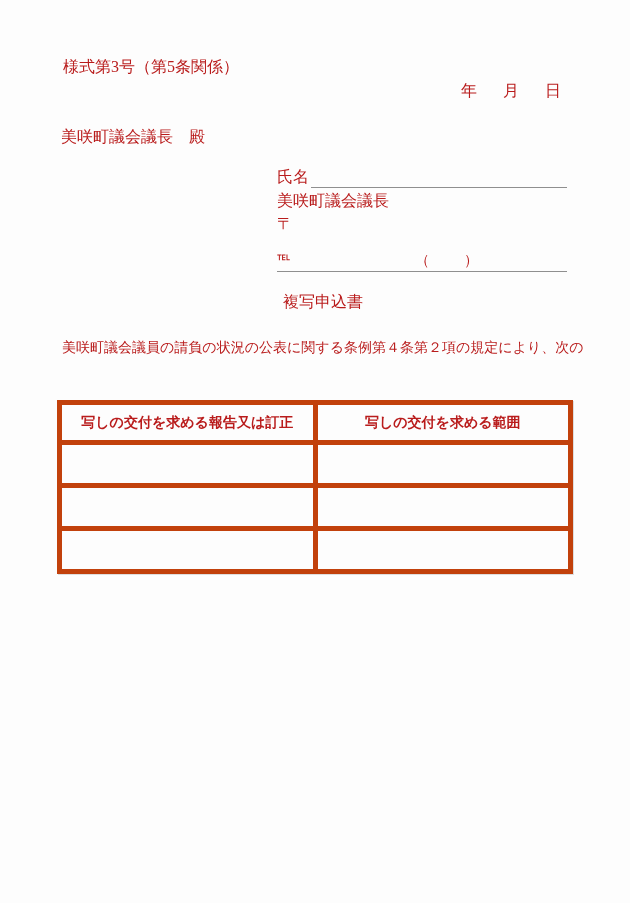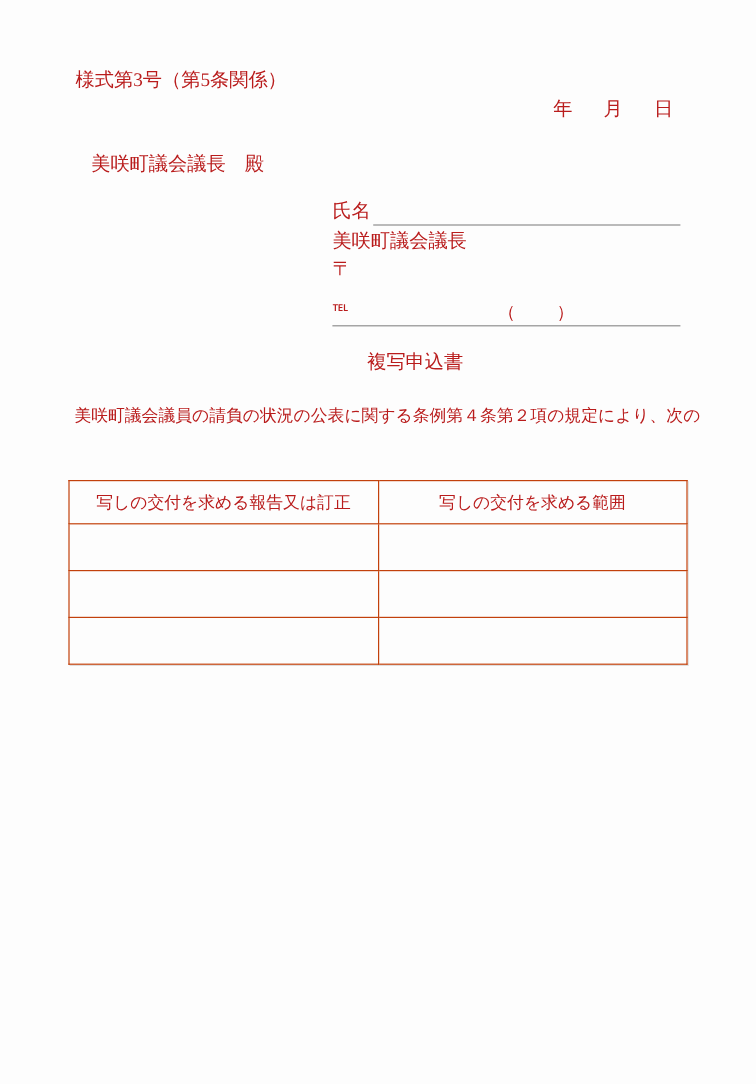--- a/index.html
+++ b/index.html
@@ -15,21 +15,21 @@
     overflow: hidden;
     font-family: "Liberation Serif", "DejaVu Serif", serif;
     color: #b91c1c;
   }
   .abs { position: absolute; white-space: nowrap; }
 
   .form-number   { left: 63px;  top: 57px;  font-size: 16px; }
   .date-year     { left: 461px; top: 81px;  font-size: 16px; }
   .date-month    { left: 503px; top: 81px;  font-size: 16px; }
   .date-day      { left: 545px; top: 81px;  font-size: 16px; }
-  .addressee     { left: 76px;  top: 127px; font-size: 16px; font-family: Liberation Serif, serif; }
+  .addressee     { left: 61px;  top: 127px; font-size: 16px; font-family: Liberation Serif, serif; }
 
   .name-line {
     left: 277px; top: 166px; width: 290px; height: 21px;
     display: flex; align-items: flex-start; font-size: 16px;
   }
   .name-label { line-height: 21px; }
   .fill-line {
     flex: 1 1 auto; height: 21px;
     border-bottom: 1px solid #8f8f8f;
     margin-left: 2px;
@@ -38,43 +38,43 @@
   .postal-mark   { left: 277px; top: 214px; font-size: 16px; }
 
   .tel-line {
     left: 277px; top: 250px; width: 290px; height: 21px;
     border-bottom: 1px solid #8f8f8f; font-size: 16px;
   }
   .tel-label { position: absolute; left: 0; bottom: 1px; line-height: 18px; }
   .paren-open  { position: absolute; left: 138px; bottom: 1px; font-size: 14.5px; }
   .paren-close { position: absolute; left: 187px; bottom: 1px; font-size: 14.5px; }
 
-  .doc-title { left: 283px; top: 292px; font-size: 16px; margin-left: 23px; }
+  .doc-title { left: 283px; top: 292px; font-size: 16px; }
 
   .body-text {
     left: 45px; top: 336px; width: 530px;
     font-size: 14px; line-height: 24px;
   }
   .body-text .line  { white-space: nowrap; text-align: center; }
   .body-text .line1 { text-indent: 17px; }
 
   table.request-table {
     position: absolute;
     left: 57px; top: 400px; width: 516px;
     border-collapse: collapse;
     font-size: 14px;
     table-layout: fixed;
     box-shadow: 1px 1px 0 rgba(0,0,0,0.12);
   }
   table.request-table th,
   table.request-table td {
-    border: 1px solid #c2410c;
+    border: 5px solid #c2410c;
     text-align: center;
     vertical-align: middle;
-    font-weight: normal;
+    font-weight: bold;
     padding: 0;
     white-space: nowrap;
     overflow: hidden;
   }
   table.request-table thead th { height: 35px; }
   table.request-table tbody td { height: 38px; }
 </style>
 </head>
 <body>
 

